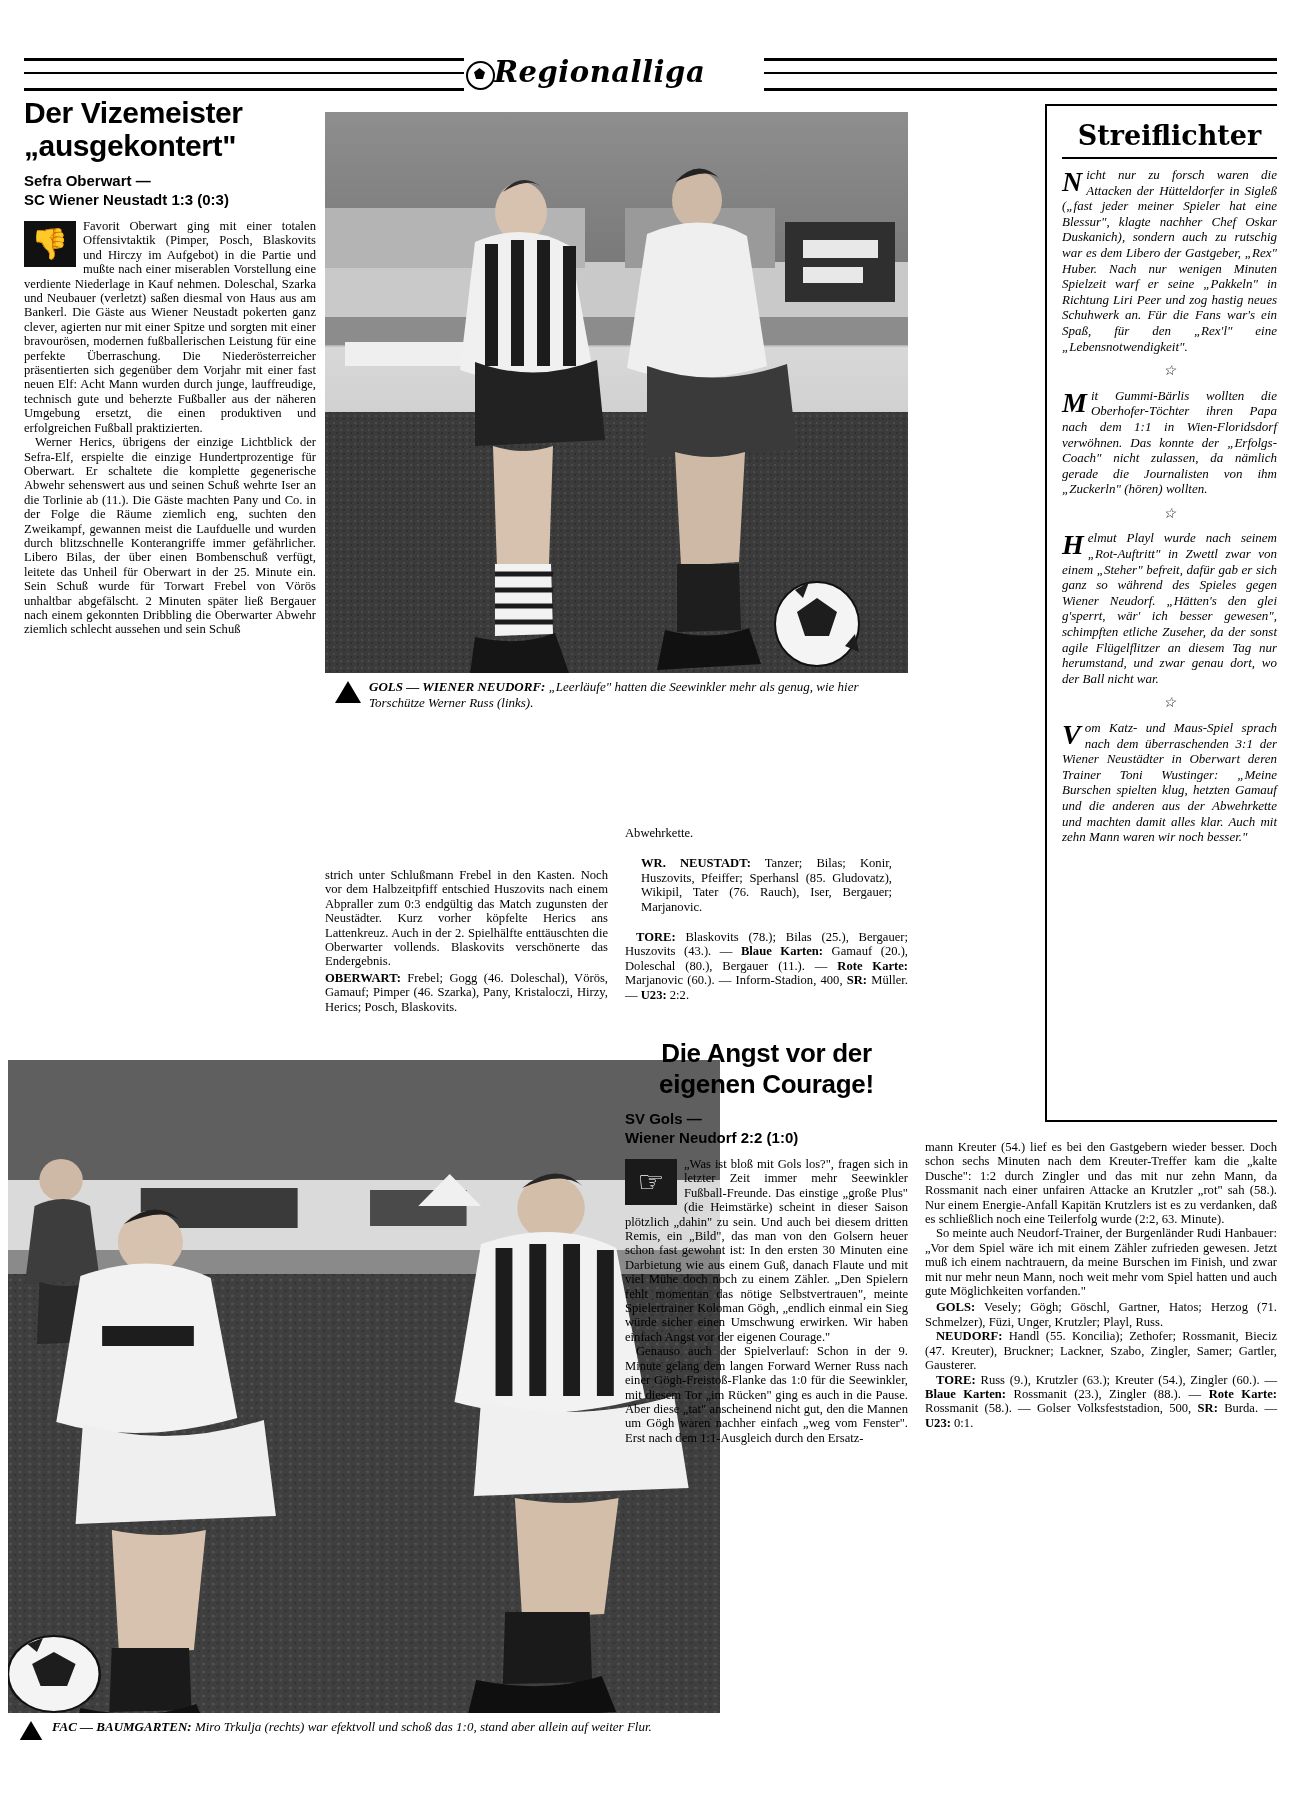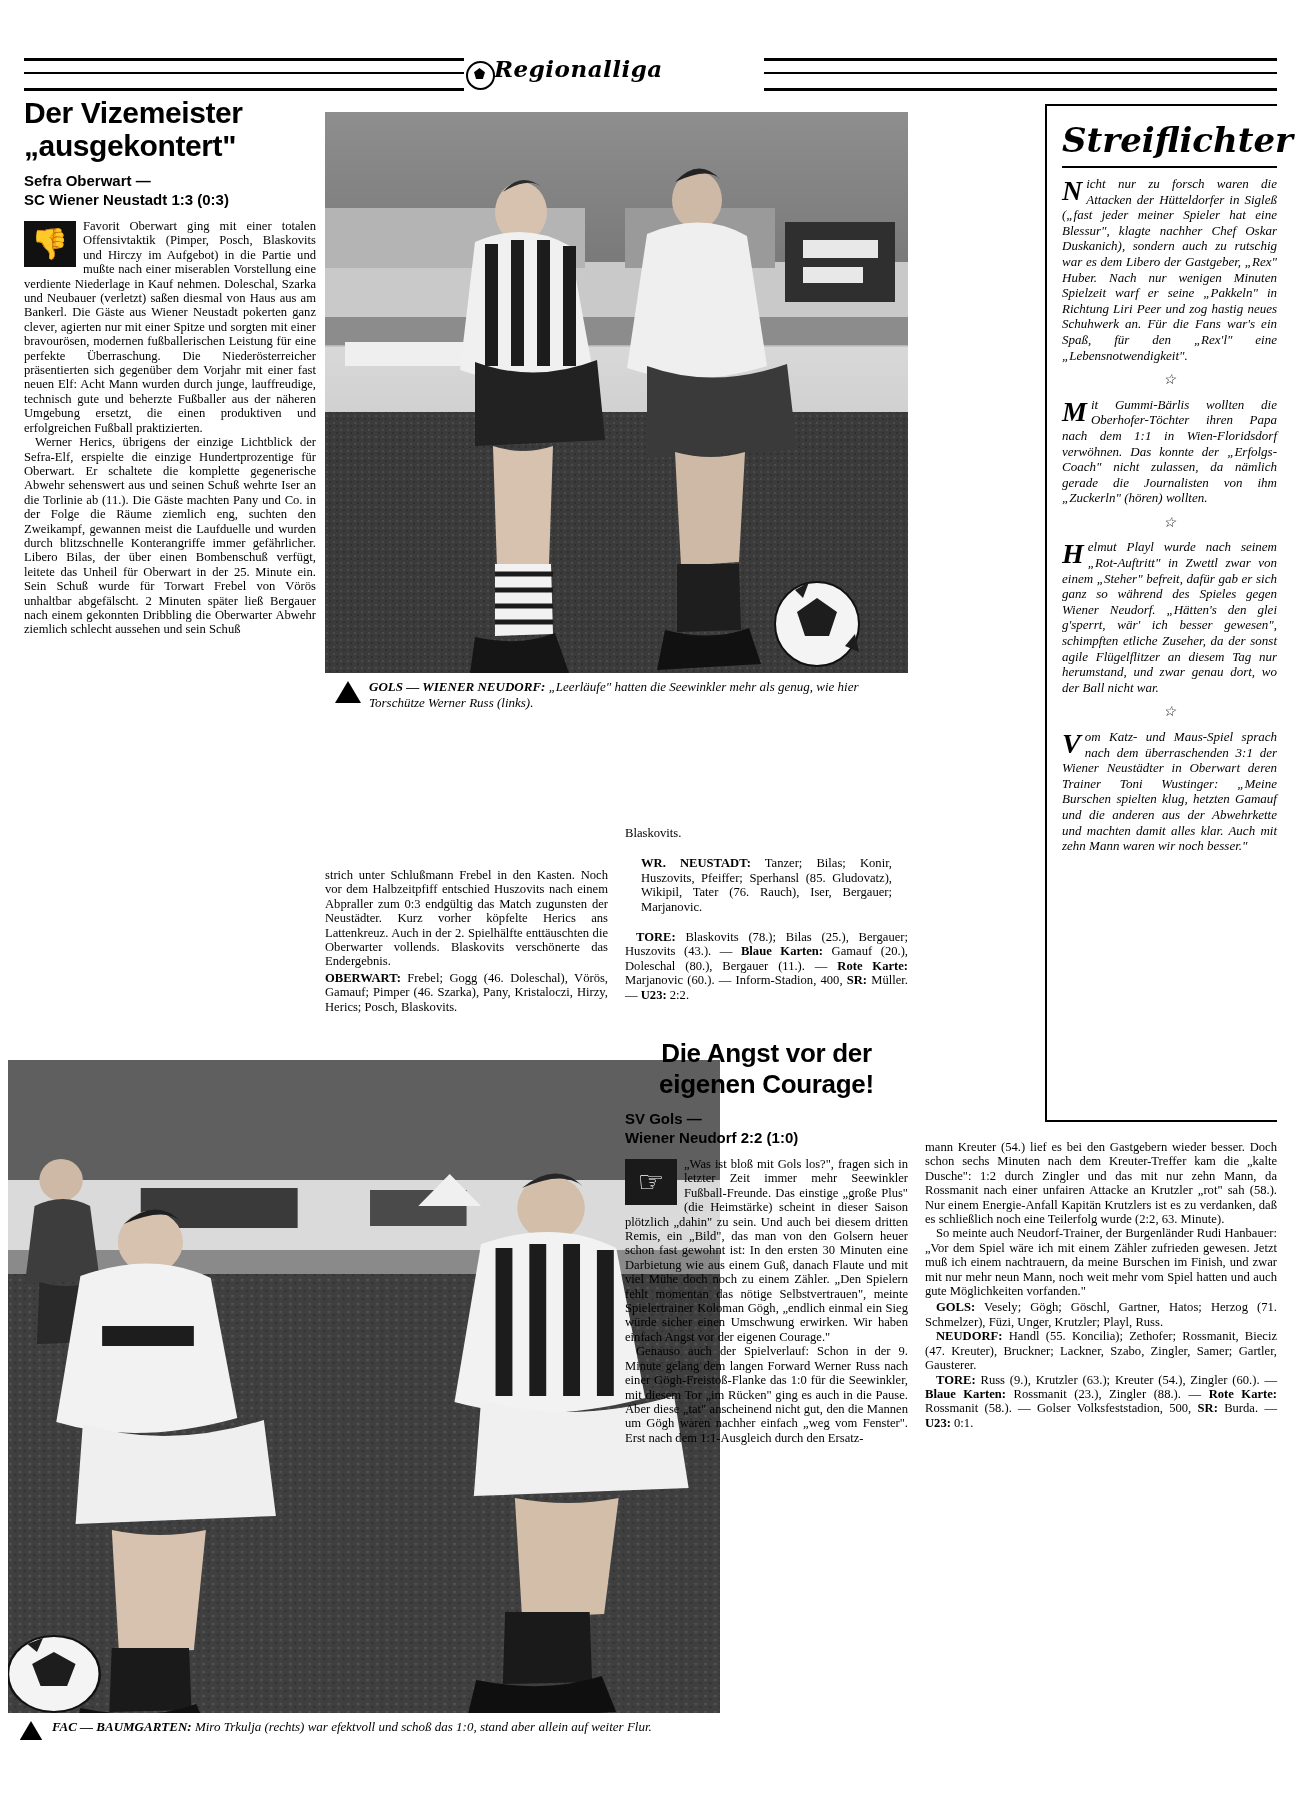--- a/index.html
+++ b/index.html
@@ -5,21 +5,21 @@
   html,body{margin:0;padding:0;background:#ffffff;}
   body{width:1301px;height:1800px;font-family:"Liberation Sans", sans-serif;color:#000;}
   .page{position:relative;width:1301px;height:1800px;overflow:hidden;}
 
   
   .masthead{position:absolute;left:24px;top:52px;width:1253px;height:44px;}
   .mast-rule-top{position:absolute;left:0;top:6px;width:1253px;height:3px;background:#000;}
   .mast-rule-bot{position:absolute;left:0;top:36px;width:1253px;height:3px;background:#000;}
   .mast-mid{position:absolute;left:0;top:20px;width:1253px;height:2px;background:#000;}
   .mast-plate{position:absolute;left:440px;top:0px;width:300px;height:44px;background:#fff;}
-  .mast-title{position:absolute;left:470px;top:3px;font-family:"DejaVu Serif", serif;font-style:italic;font-weight:bold;font-size:23px;letter-spacing:.5px;}
+  .mast-title{position:absolute;left:470px;top:3px;font-family:"DejaVu Serif", serif;font-style:italic;font-weight:bold;font-size:29px;letter-spacing:.5px;}
   .ball{position:absolute;left:442px;top:9px;width:25px;height:25px;border-radius:50%;background:#fff;border:2px solid #000;}
   .ball:before{content:"";position:absolute;left:6px;top:5px;width:11px;height:11px;background:#000;clip-path:polygon(50% 0,100% 38%,81% 100%,19% 100%,0 38%);}
 
   
   .col{position:absolute;}
   .rule-v{position:absolute;width:2px;background:#000;}
   .rule-h{position:absolute;height:2px;background:#000;}
 
   
   .txt{font-family:"Liberation Serif", serif;font-size:12.6px;line-height:14.4px;text-align:justify;}
@@ -34,21 +34,21 @@
   
   .icon-box{float:left;width:52px;height:46px;margin:2px 7px 1px 0;background:#111;color:#fff;display:flex;align-items:center;justify-content:center;font-size:30px;line-height:1;}
   .icon-box.light{background:#1a1a1a;}
 
   
   .photo{position:absolute;background:#6d6d6d;overflow:hidden;}
   .photo .cap{position:absolute;left:0;bottom:0;width:100%;background:#fff;}
   .capbox{font-family:"Liberation Serif", serif;font-style:italic;font-size:13px;line-height:15.5px;padding:6px 8px 6px 44px;position:relative;background:#fff;}
   .capbox .tri{position:absolute;left:10px;top:8px;width:0;height:0;border-left:13px solid transparent;border-right:13px solid transparent;border-bottom:22px solid #000;}
   .capbox b{font-style:italic;font-weight:bold;}
-  .streif-title{font-family:"DejaVu Serif", serif;font-style:italic;font-weight:bold;font-size:34px;text-align:center;}
+  .streif-title{font-family:"DejaVu Serif", serif;font-weight:bold;font-size:27px;text-align:center;}
   .streif-txt{font-family:"Liberation Serif", serif;font-style:italic;font-size:13px;line-height:15.6px;text-align:justify;}
   .streif-txt p{margin:0 0 0 0;}
   .dropcap{float:left;font-family:"Liberation Serif", serif;font-style:italic;font-weight:bold;font-size:28px;line-height:25px;padding:2px 4px 0 0;}
   .star{text-align:center;font-size:14px;margin:9px 0 9px 0;}
 
   .lineup{font-family:"Liberation Serif", serif;font-size:12.6px;line-height:14.4px;text-align:justify;}
   .lineup b{font-weight:bold;}
 
   
   .ph-sky{position:absolute;left:0;top:0;width:100%;height:100%;}
@@ -166,21 +166,21 @@
     <div class="txt">
       <p class="noind">strich unter Schlußmann Frebel in den Kasten. Noch vor dem Halbzeitpfiff entschied Huszovits nach einem Abpraller zum 0:3 endgültig das Match zugunsten der Neustädter. Kurz vorher köpfelte Herics ans Lattenkreuz. Auch in der 2. Spielhälfte enttäuschten die Oberwarter vollends. Blaskovits verschönerte das Endergebnis.</p>
       <p class="noind lineup" style="margin-top:2px;">
         <b>OBERWART:</b><span> Frebel; Gogg (46. Doleschal), Vörös, Gamauf; Pimper (46. Szarka), Pany, Kristaloczi, Hirzy, Herics; Posch, Blaskovits.</span>
       </p>
     </div>
   </div>
 
   <div class="col" style="left:625px;top:826px;width:283px;">
     <div class="lineup">
-      <p style="margin:0;">Blaskovits.</p>
+      <p style="margin:0;">Abwehrkette.</p>
       <p style="margin:16px;">
         <b>WR. NEUSTADT:</b><span> Tanzer; Bilas; Konir, Huszovits, Pfeiffer; Sperhansl (85. Gludovatz), Wikipil, Tater (76. Rauch), Iser, Bergauer; Marjanovic.</span>
       </p>
       <p style="margin:0;text-indent:11px;">
         <b>TORE:</b><span> Blaskovits (78.); Bilas (25.), Bergauer; Huszovits (43.). — </span><b>Blaue Karten:</b><span> Gamauf (20.), Doleschal (80.), Bergauer (11.). — </span><b>Rote Karte:</b><span> Marjanovic (60.). — Inform-Stadion, 400, </span><b>SR:</b><span> Müller. — </span><b>U23:</b><span> 2:2.</span>
       </p>
     </div>
   </div>
 
   <div class="col" style="left:1062px;top:120px;width:215px;">

